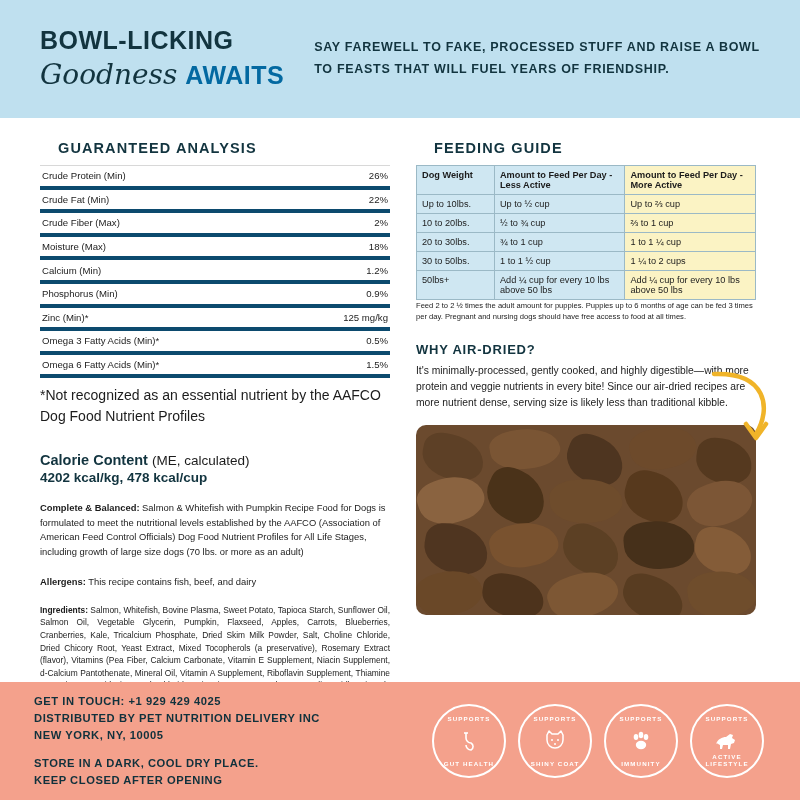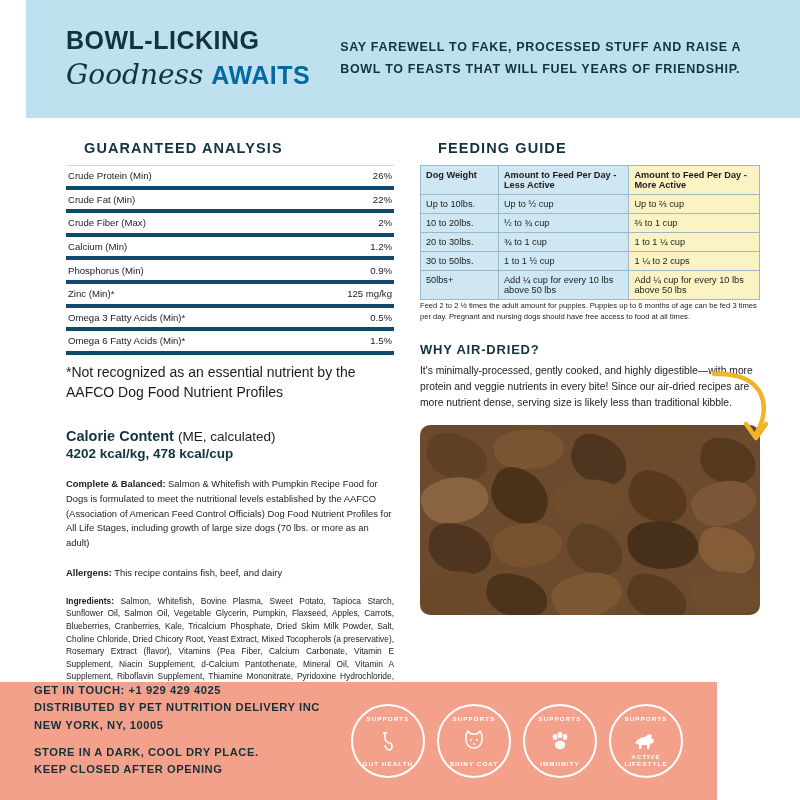--- a/index.html
+++ b/index.html
@@ -4,21 +4,21 @@
 <style>
   * { box-sizing: border-box; }
   html, body { margin:0; padding:0; }
   body {
     width:800px; height:800px;
     font-family:"Liberation Sans", sans-serif;
     background:#ffffff;
     color:#1c1c1c;
     overflow:hidden;
   }
-  .page { position:relative; width:800px; height:800px;padding-left:26px; }
+  .page { position:relative; width:800px; height:800px; }
 
   
   .header {
     background:#bfe0ef;
     height:118px;
     display:flex;
     align-items:center;
     padding:0 40px;
     gap:30px;
   }
@@ -97,23 +97,23 @@
     position:relative;
     background:#6b4a2e;
   }
   .photo .bits { position:absolute; inset:0; }
   .photo .bit { position:absolute; border-radius:34% 58% 40% 52%; }
 
   .arrow { position:absolute; right:22px; top:368px; width:70px; height:80px; }
 
   
   .footer {
-    position:absolute; left:0; bottom:0; width:717px; height:118px;
+    position:absolute; left:0; bottom:0; width:800px; height:118px;
     background:#f4a18c;
-    display:flex; padding:0 34px; gap:18px;
+    display:flex; align-items:center; padding:0 34px; gap:18px;
   }
   .footer-left { width:380px; color:#10313c; }
   .f-line { font-size:11.2px; font-weight:bold; letter-spacing:0.55px; line-height:1.55; text-transform:uppercase; }
   .f-gap { height:10px; }
   .badges { display:flex; gap:12px; align-items:center; }
   .badge {
     width:74px; height:74px; border-radius:50%;
     border:2px solid #ffffff; position:relative;
     display:flex; align-items:center; justify-content:center;
     color:#ffffff;
@@ -153,20 +153,24 @@
               <td>Crude Protein (Min)</td>
               <td class="val">26%</td>
             </tr>
           <tr>
               <td>Crude Fat (Min)</td>
               <td class="val">22%</td>
             </tr>
           <tr>
               <td>Crude Fiber (Max)</td>
               <td class="val">2%</td>
+            </tr>
+          <tr>
+              <td>Moisture (Max)</td>
+              <td class="val">18%</td>
             </tr>
           <tr>
               <td>Calcium (Min)</td>
               <td class="val">1.2%</td>
             </tr>
           <tr>
               <td>Phosphorus (Min)</td>
               <td class="val">0.9%</td>
             </tr>
           <tr>

